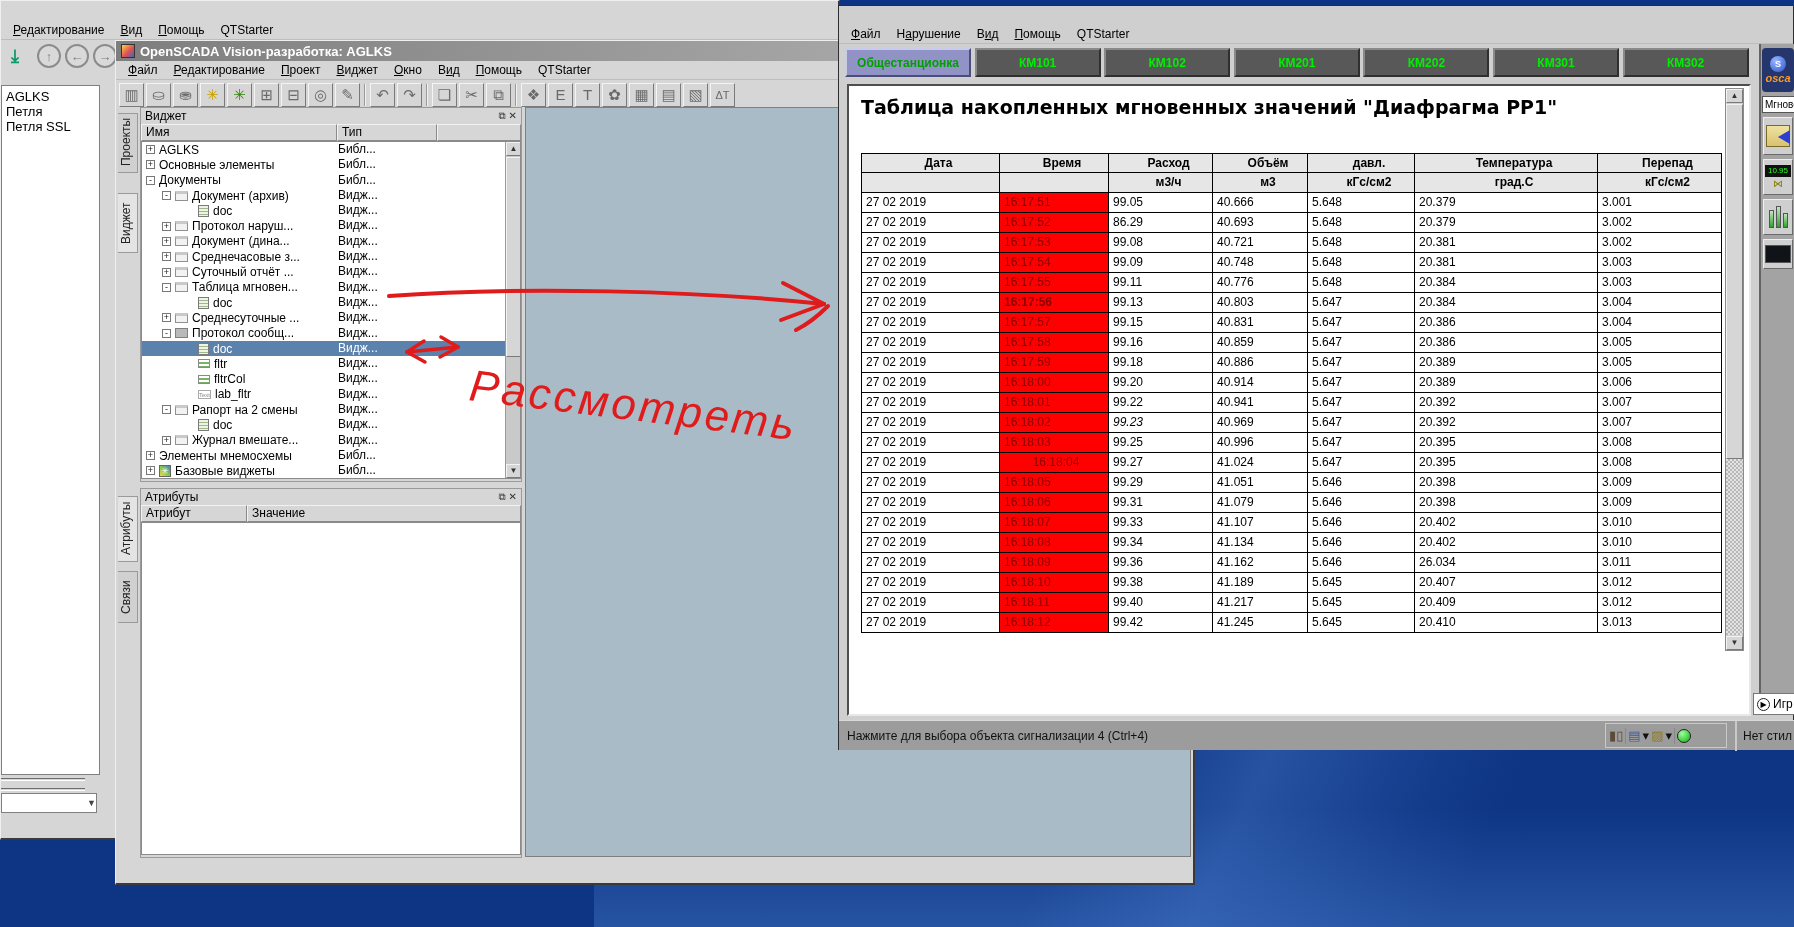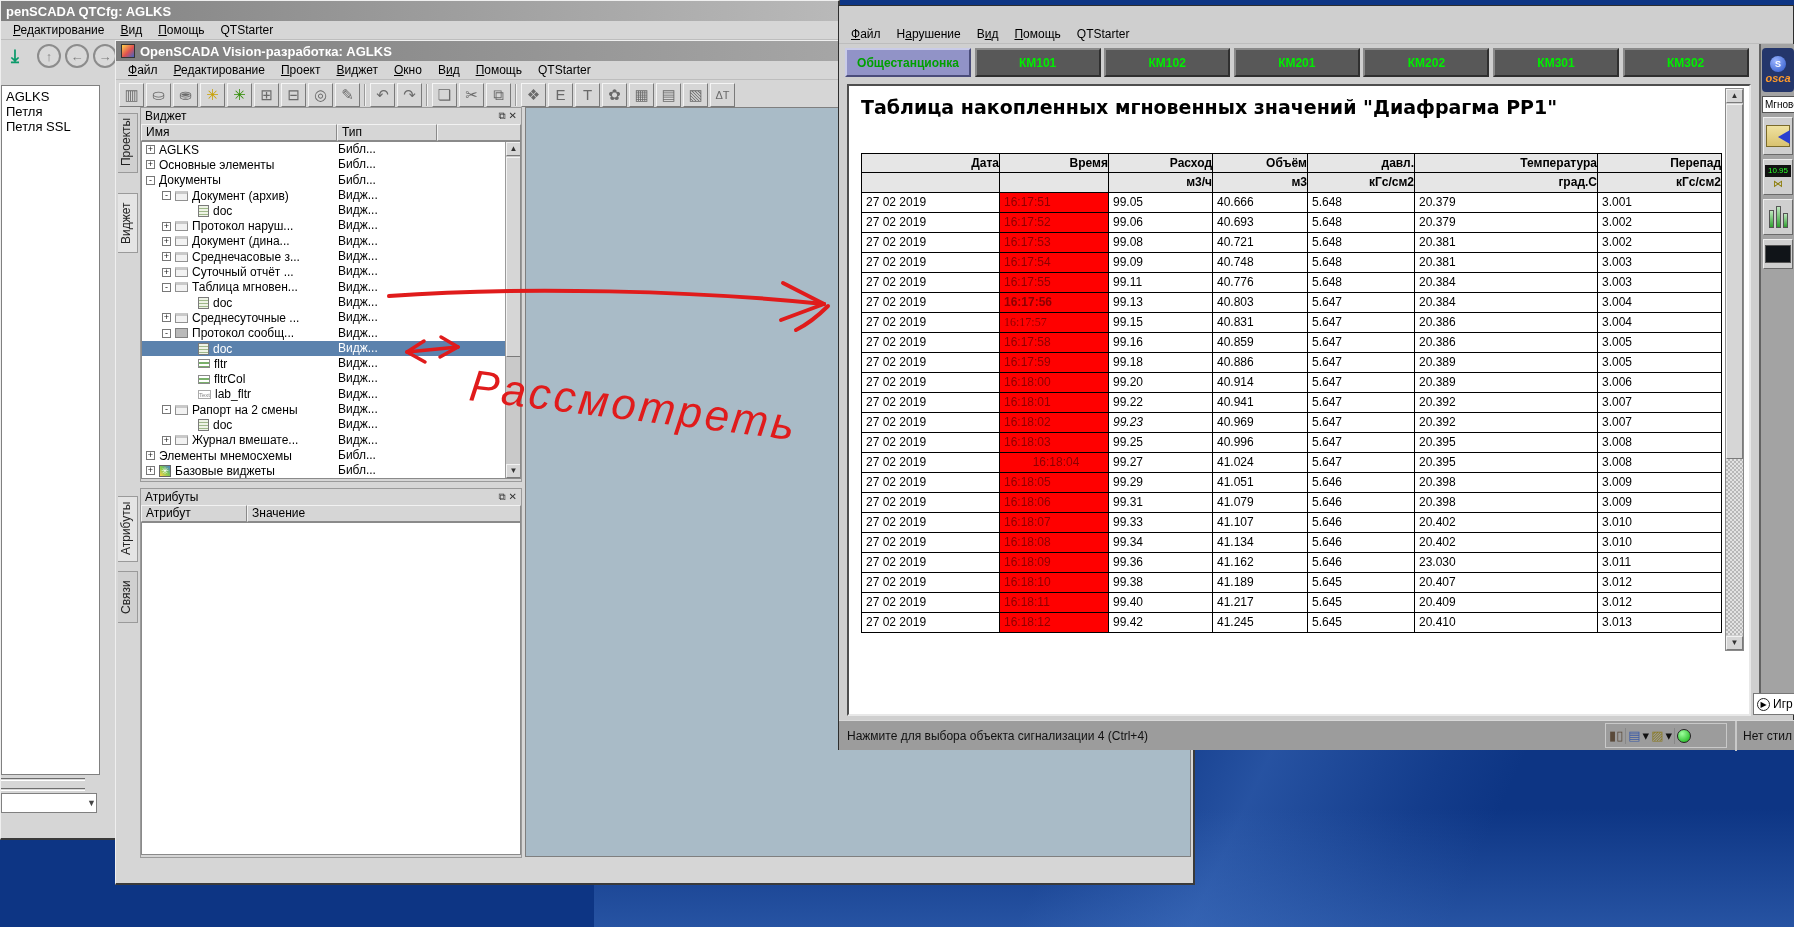--- a/index.html
+++ b/index.html
@@ -81,21 +81,21 @@
       font-size:12px;font-weight:bold;display:flex;align-items:center;justify-content:center;
       border:2px solid;border-color:#8a8a8a #2f2f2f #2f2f2f #8a8a8a;white-space:nowrap;overflow:hidden;}
   .atab.active{background:var(--c-taba,#9193c7);color:var(--c-tabatxt,#00a000);border-color:#c9cbe8 #4a4c7a #4a4c7a #c9cbe8;}
   #docarea{position:absolute;left:8px;top:78px;width:904px;height:632px;background:#fff;
       border:2px solid;border-color:#4e4e4e #e8e8e8 #e8e8e8 #4e4e4e;overflow:hidden;}
   #doc-title{position:absolute;left:12px;top:10px;font-family:"DejaVu Sans",sans-serif;
       font-size:19px;font-weight:bold;color:#000;white-space:nowrap;}
   #doc-table{position:absolute;left:12px;top:67px;border-top:1px solid #000;border-left:1px solid #000;font-size:12px;}
   .dtr{display:flex;}
   .dtc{border-right:1px solid #000;border-bottom:1px solid #000;padding:0 0 0 4px;overflow:hidden;white-space:nowrap;}
-  .hdr{background:#e6e6e6;font-weight:bold;text-align:right;padding-left:16px;}
+  .hdr{background:#e6e6e6;font-weight:bold;text-align:center;padding-left:16px;}
   .alarm{background:var(--c-red,#ff0000);color:var(--c-redtxt,#8b0000);}
   #doc-scroll{position:absolute;left:876px;top:2px;width:19px;height:563px;background:#cfcfcf;border:1px solid #8a8a8a;}
   .dither{background:repeating-conic-gradient(#b8b8b8 0 25%,#e3e3e3 0 50%) 0 0/4px 4px;}
   #rpanel{position:absolute;left:920px;top:38px;width:36px;height:652px;background:#a3a3a3;border-left:2px solid #636363;}
   .rbtn{margin:4px 2px;background:#cfcfcf;border:1px solid;border-color:#efefef #6a6a6a #6a6a6a #efefef;
       display:flex;align-items:center;justify-content:center;overflow:hidden;}
   #logo{width:32px;height:44px;margin:4px 1px;background:#24366b;border-radius:4px;display:flex;flex-direction:column;
       align-items:center;justify-content:center;color:#ff9a2a;font-style:italic;font-weight:bold;font-size:11px;}
   .logoball{width:16px;height:16px;border-radius:50%;background:radial-gradient(circle at 35% 30%,#9ab4ff,#2a55c8);
       color:#fff;font-size:9px;line-height:16px;text-align:center;font-style:normal;}
@@ -122,23 +122,20 @@
   #annot{position:absolute;left:0;top:0;width:1794px;height:927px;pointer-events:none;z-index:50;}
 </style>
 </head>
 <body>
 
 <div id="screen">
   <div class="swoosh1"></div>
   <div class="swoosh2"></div>
 
   <div class="win" id="qtcfg">
-    <div class="titlebar inactive">
-      <span>penSCADA QTCfg: AGLKS</span>
-    </div>
     <div class="menubar" style="top:20px" id="qtcfg-menu">
         <span class="menu-item"><u>Р</u>едактирование</span>
         <span class="menu-item"><u>В</u>ид</span>
         <span class="menu-item"><u>П</u>омощь</span>
         <span class="menu-item">QTStarter</span>
       </div>
     <div id="qtcfg-toolbar">
         <span class="loadbtn">⤓</span>
         <span class="circlebtn">↑</span>
         <span class="circlebtn">←</span>
@@ -440,21 +437,21 @@
             <div class="dtc alarm" style="width: 109px; height: 20px; line-height: 19px;">16:17:51</div>
             <div class="dtc" style="width: 104px; height: 20px; line-height: 19px;">99.05</div>
             <div class="dtc" style="width: 95px; height: 20px; line-height: 19px;">40.666</div>
             <div class="dtc" style="width: 107px; height: 20px; line-height: 19px;">5.648</div>
             <div class="dtc" style="width: 183px; height: 20px; line-height: 19px;">20.379</div>
             <div class="dtc" style="width: 124px; height: 20px; line-height: 19px;">3.001</div>
           </div>
           <div class="dtr">
             <div class="dtc" style="width: 138px; height: 20px; line-height: 19px;">27 02 2019</div>
             <div class="dtc alarm" style="width: 109px; height: 20px; line-height: 19px;">16:17:52</div>
-            <div class="dtc" style="width: 104px; height: 20px; line-height: 19px;">99.06</div>
+            <div class="dtc" style="width: 104px; height: 20px; line-height: 19px;">86.29</div>
             <div class="dtc" style="width: 95px; height: 20px; line-height: 19px;">40.693</div>
             <div class="dtc" style="width: 107px; height: 20px; line-height: 19px;">5.648</div>
             <div class="dtc" style="width: 183px; height: 20px; line-height: 19px;">20.379</div>
             <div class="dtc" style="width: 124px; height: 20px; line-height: 19px;">3.002</div>
           </div>
           <div class="dtr">
             <div class="dtc" style="width: 138px; height: 20px; line-height: 19px;">27 02 2019</div>
             <div class="dtc alarm" style="width: 109px; height: 20px; line-height: 19px;">16:17:53</div>
             <div class="dtc" style="width: 104px; height: 20px; line-height: 19px;">99.08</div>
             <div class="dtc" style="width: 95px; height: 20px; line-height: 19px;">40.721</div>
@@ -484,21 +481,21 @@
             <div class="dtc" style="width: 138px; height: 20px; line-height: 19px;">27 02 2019</div>
             <div class="dtc alarm" style="width: 109px; height: 20px; line-height: 19px; font-weight: bold;">16:17:56</div>
             <div class="dtc" style="width: 104px; height: 20px; line-height: 19px;">99.13</div>
             <div class="dtc" style="width: 95px; height: 20px; line-height: 19px;">40.803</div>
             <div class="dtc" style="width: 107px; height: 20px; line-height: 19px;">5.647</div>
             <div class="dtc" style="width: 183px; height: 20px; line-height: 19px;">20.384</div>
             <div class="dtc" style="width: 124px; height: 20px; line-height: 19px;">3.004</div>
           </div>
           <div class="dtr">
             <div class="dtc" style="width: 138px; height: 20px; line-height: 19px;">27 02 2019</div>
-            <div class="dtc alarm" style="width: 109px; height: 20px; line-height: 19px; font-family: Liberation Serif, serif;">16:17:57</div>
+            <div class="dtc alarm" style="width: 109px; height: 20px; line-height: 19px;">16:17:57</div>
             <div class="dtc" style="width: 104px; height: 20px; line-height: 19px;">99.15</div>
             <div class="dtc" style="width: 95px; height: 20px; line-height: 19px;">40.831</div>
             <div class="dtc" style="width: 107px; height: 20px; line-height: 19px;">5.647</div>
             <div class="dtc" style="width: 183px; height: 20px; line-height: 19px;">20.386</div>
             <div class="dtc" style="width: 124px; height: 20px; line-height: 19px;">3.004</div>
           </div>
           <div class="dtr">
             <div class="dtc" style="width: 138px; height: 20px; line-height: 19px;">27 02 2019</div>
             <div class="dtc alarm" style="width: 109px; height: 20px; line-height: 19px;">16:17:58</div>
             <div class="dtc" style="width: 104px; height: 20px; line-height: 19px;">99.16</div>
@@ -596,21 +593,21 @@
             <div class="dtc" style="width: 107px; height: 20px; line-height: 19px;">5.646</div>
             <div class="dtc" style="width: 183px; height: 20px; line-height: 19px;">20.402</div>
             <div class="dtc" style="width: 124px; height: 20px; line-height: 19px;">3.010</div>
           </div>
           <div class="dtr">
             <div class="dtc" style="width: 138px; height: 20px; line-height: 19px;">27 02 2019</div>
             <div class="dtc alarm" style="width: 109px; height: 20px; line-height: 19px;">16:18:09</div>
             <div class="dtc" style="width: 104px; height: 20px; line-height: 19px;">99.36</div>
             <div class="dtc" style="width: 95px; height: 20px; line-height: 19px;">41.162</div>
             <div class="dtc" style="width: 107px; height: 20px; line-height: 19px;">5.646</div>
-            <div class="dtc" style="width: 183px; height: 20px; line-height: 19px;">23.030</div>
+            <div class="dtc" style="width: 183px; height: 20px; line-height: 19px;">26.034</div>
             <div class="dtc" style="width: 124px; height: 20px; line-height: 19px;">3.011</div>
           </div>
           <div class="dtr">
             <div class="dtc" style="width: 138px; height: 20px; line-height: 19px;">27 02 2019</div>
             <div class="dtc alarm" style="width: 109px; height: 20px; line-height: 19px;">16:18:10</div>
             <div class="dtc" style="width: 104px; height: 20px; line-height: 19px;">99.38</div>
             <div class="dtc" style="width: 95px; height: 20px; line-height: 19px;">41.189</div>
             <div class="dtc" style="width: 107px; height: 20px; line-height: 19px;">5.645</div>
             <div class="dtc" style="width: 183px; height: 20px; line-height: 19px;">20.407</div>
             <div class="dtc" style="width: 124px; height: 20px; line-height: 19px;">3.012</div>

